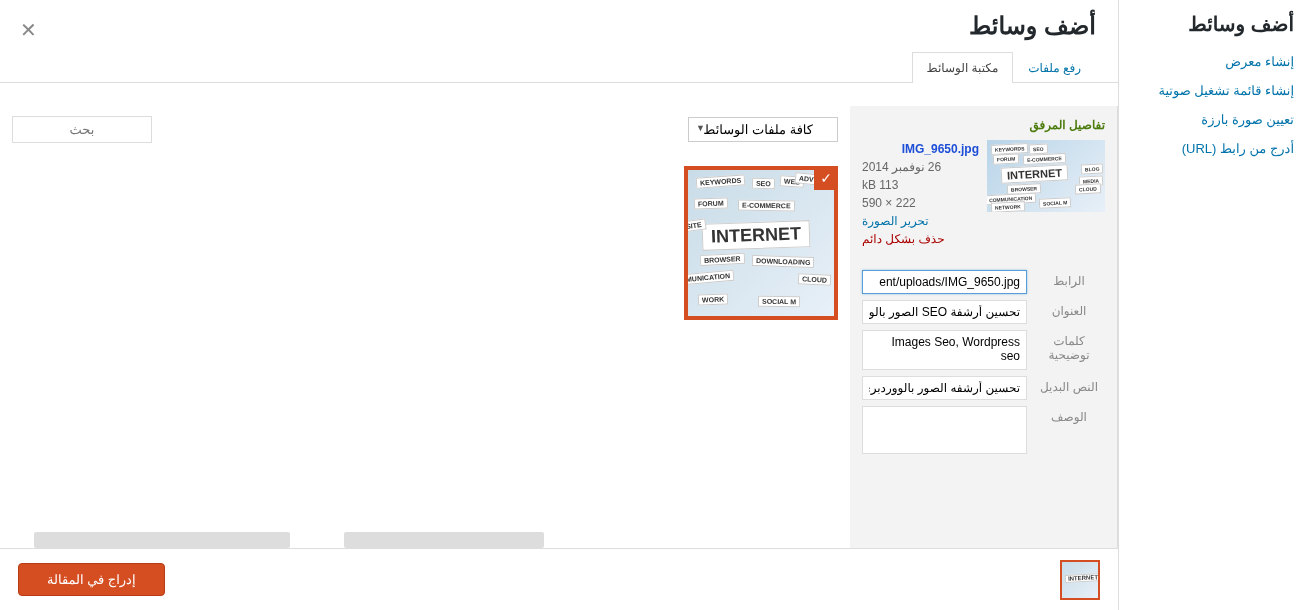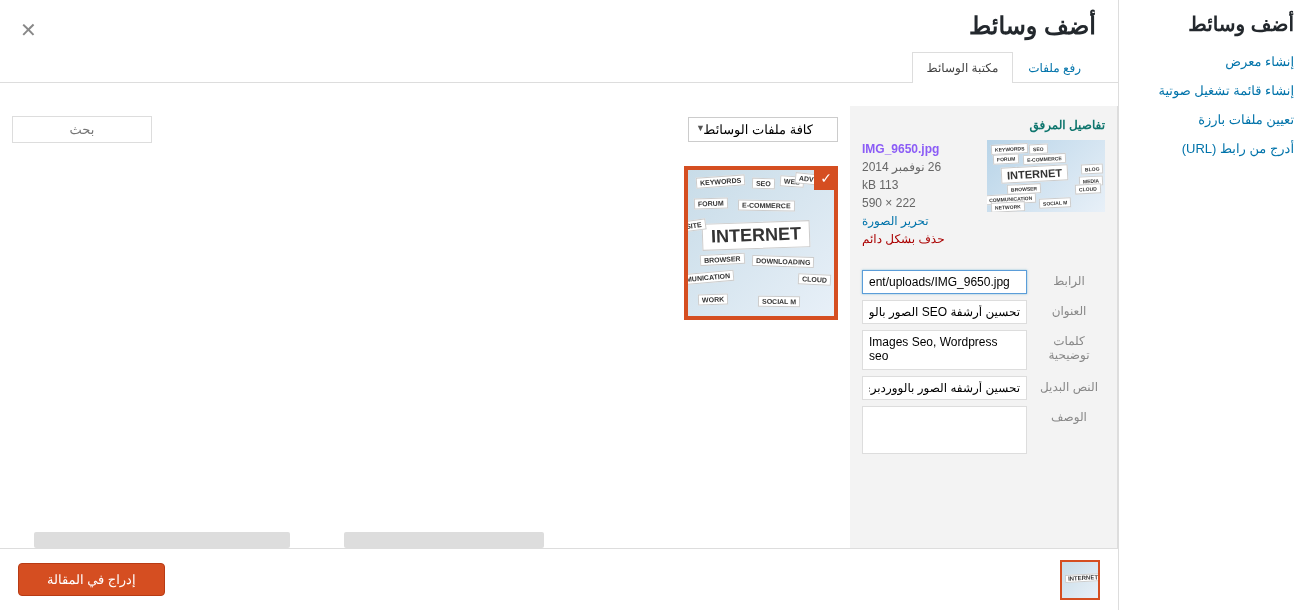--- a/index.html
+++ b/index.html
@@ -9,30 +9,30 @@
 .sidebar-title { font-size: 20px; font-weight: bold; color: #23282d; margin-bottom: 18px; }
 .sidebar-link { display: block; color: #0073aa; font-size: 13px; margin-bottom: 14px; cursor: pointer; text-align: right; }
 .main-area { position: absolute; right: 192px; left: 0; top: 0; bottom: 0; }
 .main-header { padding: 12px 22px 0; }
 .main-title { font-size: 24px; font-weight: bold; color: #23282d; margin-bottom: 12px; }
 .tabs { border-bottom: 1px solid #ddd; display: flex; gap: 0; padding: 0 22px; }
 .tab { padding: 8px 14px; font-size: 12px; color: #0073aa; cursor: pointer; border: 1px solid transparent; border-bottom: none; margin-bottom: -1px; }
 .tab.active { border-color: #ddd; background: #fff; color: #444; }
 .content-row { display: flex; flex-direction: row-reverse; position: absolute; top: 106px; left: 0; right: 0; bottom: 62px; }
 .attach-panel { width: 268px; background: #f3f3f3; border-right: 1px solid #ddd; padding: 12px; overflow-y: auto; font-size: 12px; position: relative; }
-.attach-header { font-weight: bold; color: #0f766e; margin-bottom: 8px; }
+.attach-header { font-weight: bold; color: #4d7c0f; margin-bottom: 8px; }
 .attach-top { display: flex; gap: 8px; margin-bottom: 8px; flex-direction: row; }
 .thumb-sm { width: 118px; height: 72px; background: linear-gradient(135deg,#b8d4e8,#e8f0f8); position: relative; flex-shrink: 0; overflow: hidden; }
 .meta { text-align: left; flex: 1; color: #666; line-height: 1.5; }
-.meta .fname { font-weight: bold; color: #8b5cf6; }
+.meta .fname { font-weight: bold; color: #1d4ed8; text-align: right; }
 .edit-link { color: #0073aa; cursor: pointer; }
 .delete-link { color: #a00; cursor: pointer; }
 .form-row { display: flex; align-items: flex-start; margin-bottom: 6px; gap: 6px; }
 .form-label { width: 72px; text-align: center; color: #888; font-size: 12px; padding-top: 4px; flex-shrink: 0; }
-.form-input { flex: 1; border: 1px solid #ddd; background: #fff; padding: 4px 6px; font-size: 12px; font-family: inherit; text-align: left; direction: ltr; min-width: 0; }
+.form-input { flex: 1; border: 1px solid #ddd; background: #fff; padding: 4px 6px; font-size: 12px; font-family: inherit; text-align: right; direction: ltr; min-width: 0; }
 .form-input.focused { border-color: #5b9dd9; box-shadow: 0 0 2px rgba(30,140,190,.5); }
 textarea.form-input { height: 40px; resize: none; }
 textarea.desc { height: 48px; }
 .library-area { flex: 1; position: relative; }
 .library-toolbar { display: flex; justify-content: space-between; padding: 10px 12px; align-items: center; }
 .media-select { border: 1px solid #ccc; background: #fff; padding: 4px 24px 4px 8px; font-size: 13px; font-family: inherit; appearance: none; position: relative; min-width: 150px; text-align: right; }
 .select-wrap { position: relative; }
 .select-wrap::after { content: '▼'; position: absolute; left: 8px; top: 6px; font-size: 9px; pointer-events: none; color: #555; }
 .search-input { border: 1px solid #ddd; padding: 5px 10px; font-size: 13px; width: 140px; text-align: center; color: #999; }
 .thumbs-area { padding: 12px; position: absolute; top: 48px; left: 0; right: 0; bottom: 0; overflow: auto; }
@@ -52,21 +52,21 @@
 </style>
 </head>
 <body>
 
 <span class="modal-close">✕</span>
 
 <div class="sidebar-right">
   <div class="sidebar-title">أضف وسائط</div>
   <a class="sidebar-link">إنشاء معرض</a>
   <a class="sidebar-link">إنشاء قائمة تشغيل صوتية</a>
-  <a class="sidebar-link">تعيين ملفات بارزة</a>
+  <a class="sidebar-link">تعيين صورة بارزة</a>
   <a class="sidebar-link" style="">أدرج من رابط (URL)</a>
 </div>
 
 <div class="main-area">
   <div class="main-header">
     <div class="main-title">أضف وسائط</div>
   </div>
   <div class="tabs">
     <div class="tab">رفع ملفات</div>
     <div class="tab active">مكتبة الوسائط</div>

